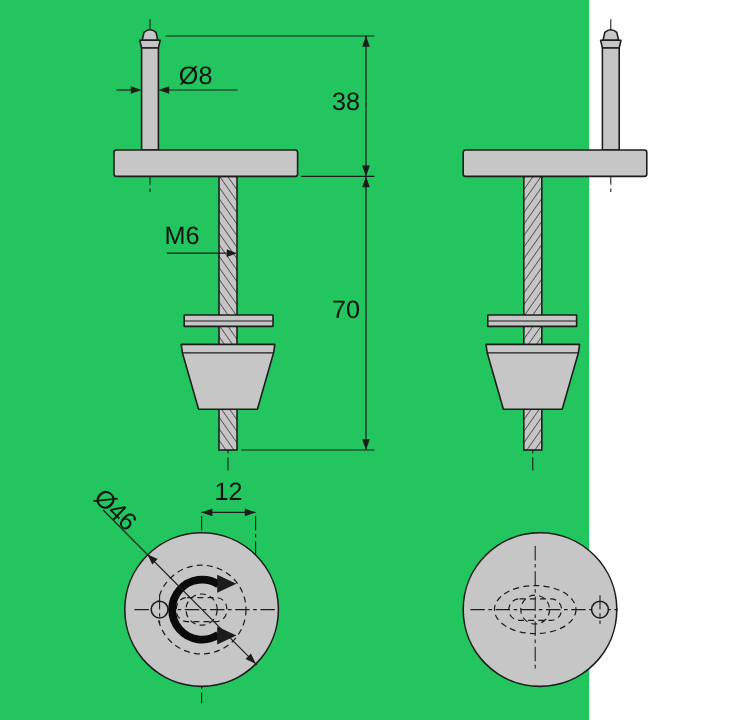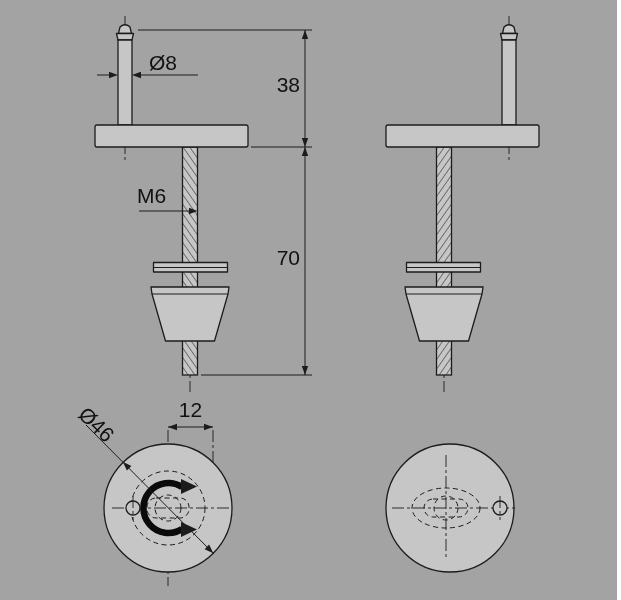--- a/index.html
+++ b/index.html
@@ -1,18 +1,18 @@
 <!DOCTYPE html>
 <html><head>
 <meta charset="utf-8">
 <title>Technical Drawing</title>
 <style>
   html,body{margin:0;padding:0;background:#ffffff;}
   body{width:621px;height:600px;overflow:hidden;}
-  .canvas{position:relative;width:617px;height:600px;background:#a3a3a3;text-align:center;}
+  .canvas{position:relative;width:491px;height:600px;background:#22c55e;text-align:center;}
   svg{display:block;}
   .part   { fill:#c6c6c6; stroke:#1c1c1c; stroke-width:1.3; stroke-linejoin:round; }
   .thread { fill:url(#thr); stroke:#1c1c1c; stroke-width:1.3; }
   .edge   { stroke:#1c1c1c; stroke-width:1; fill:none; }
   .cl     { stroke:#1c1c1c; stroke-width:0.9; stroke-dasharray:12 3 3 3; fill:none; }
   .dash   { stroke:#1c1c1c; stroke-width:1; stroke-dasharray:5 3.5; fill:none; }
   .dim    { stroke:#1c1c1c; stroke-width:1; fill:none; }
   .arr    { fill:#1c1c1c; stroke:none; }
   .thick  { stroke:#0a0a0a; stroke-width:6.5; fill:none; }
   .lbl    { font-family:"Liberation Sans", sans-serif; font-size:21px; fill:#111111; }

